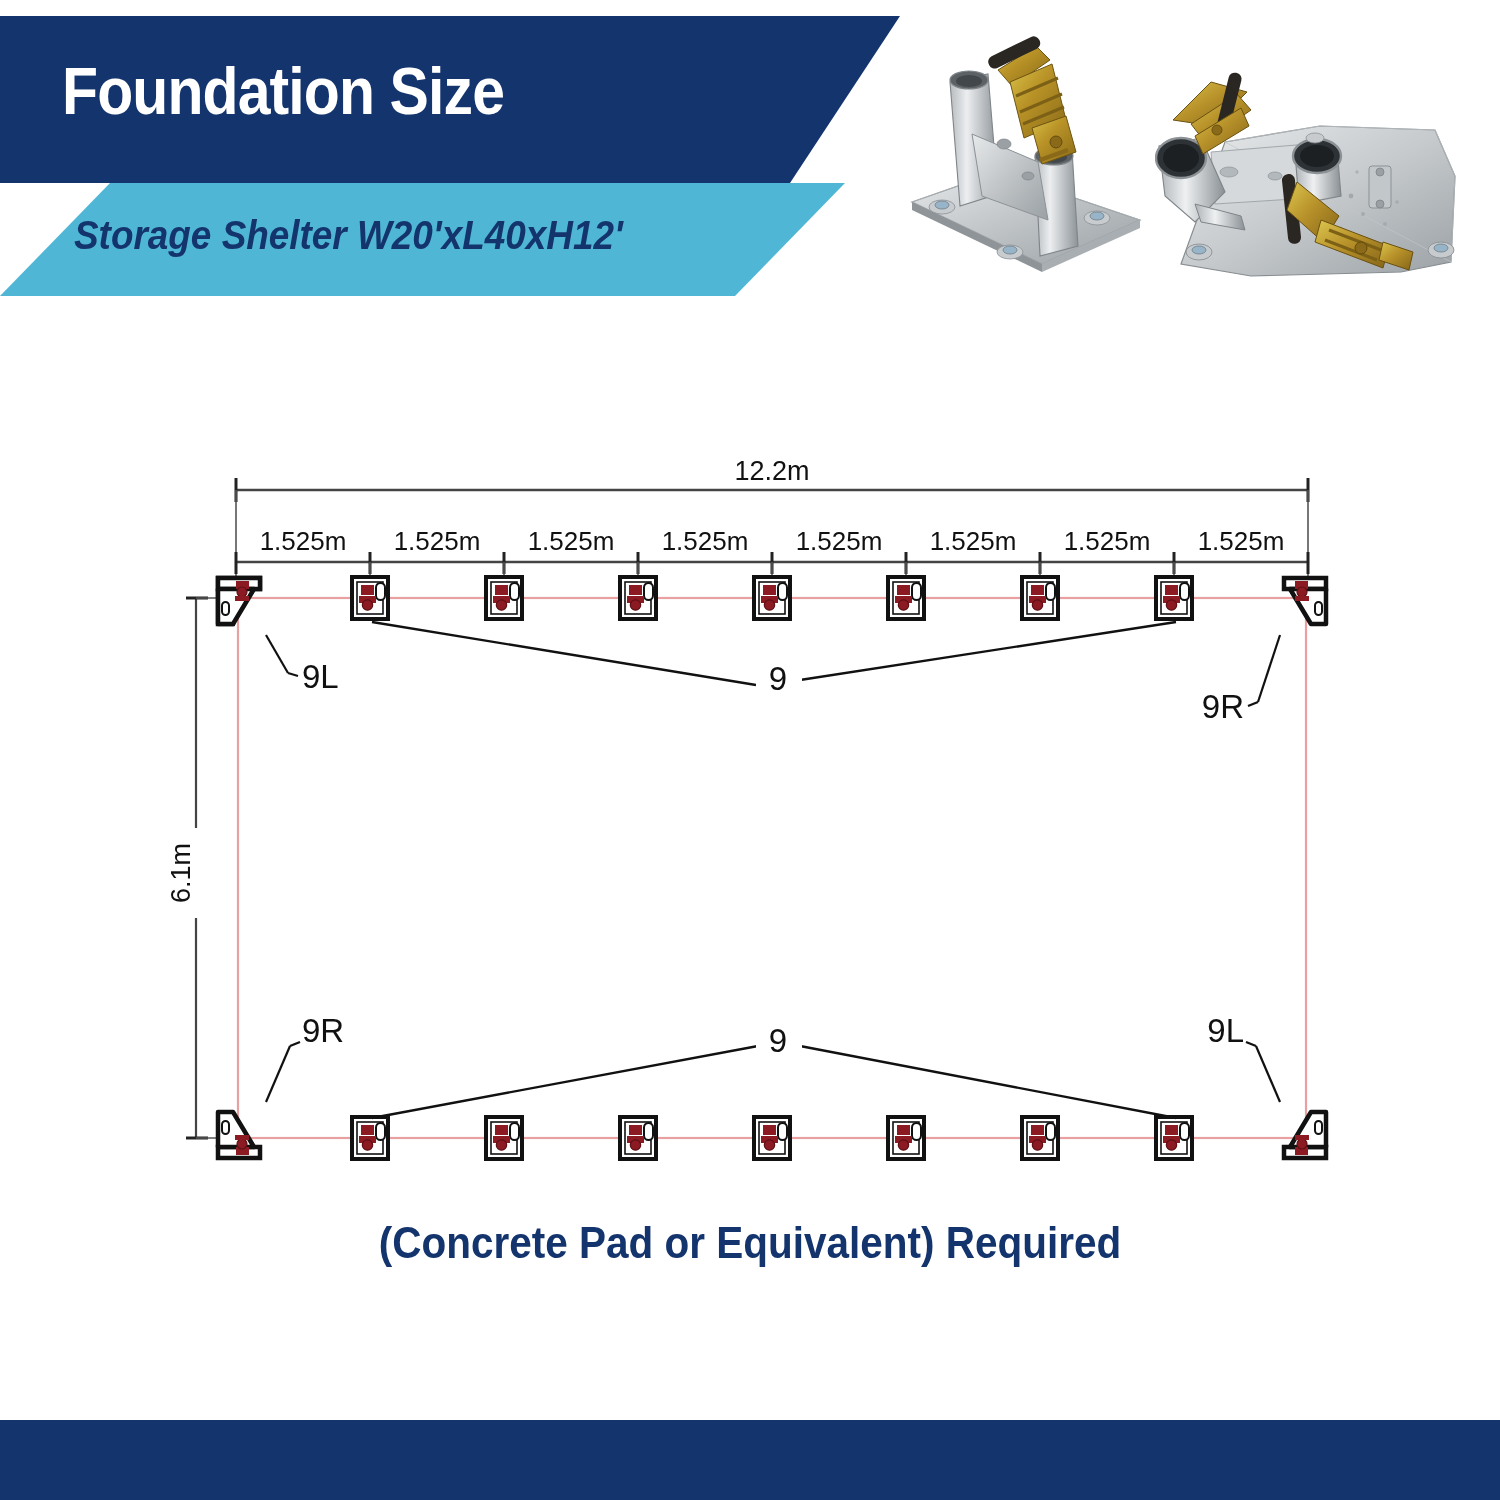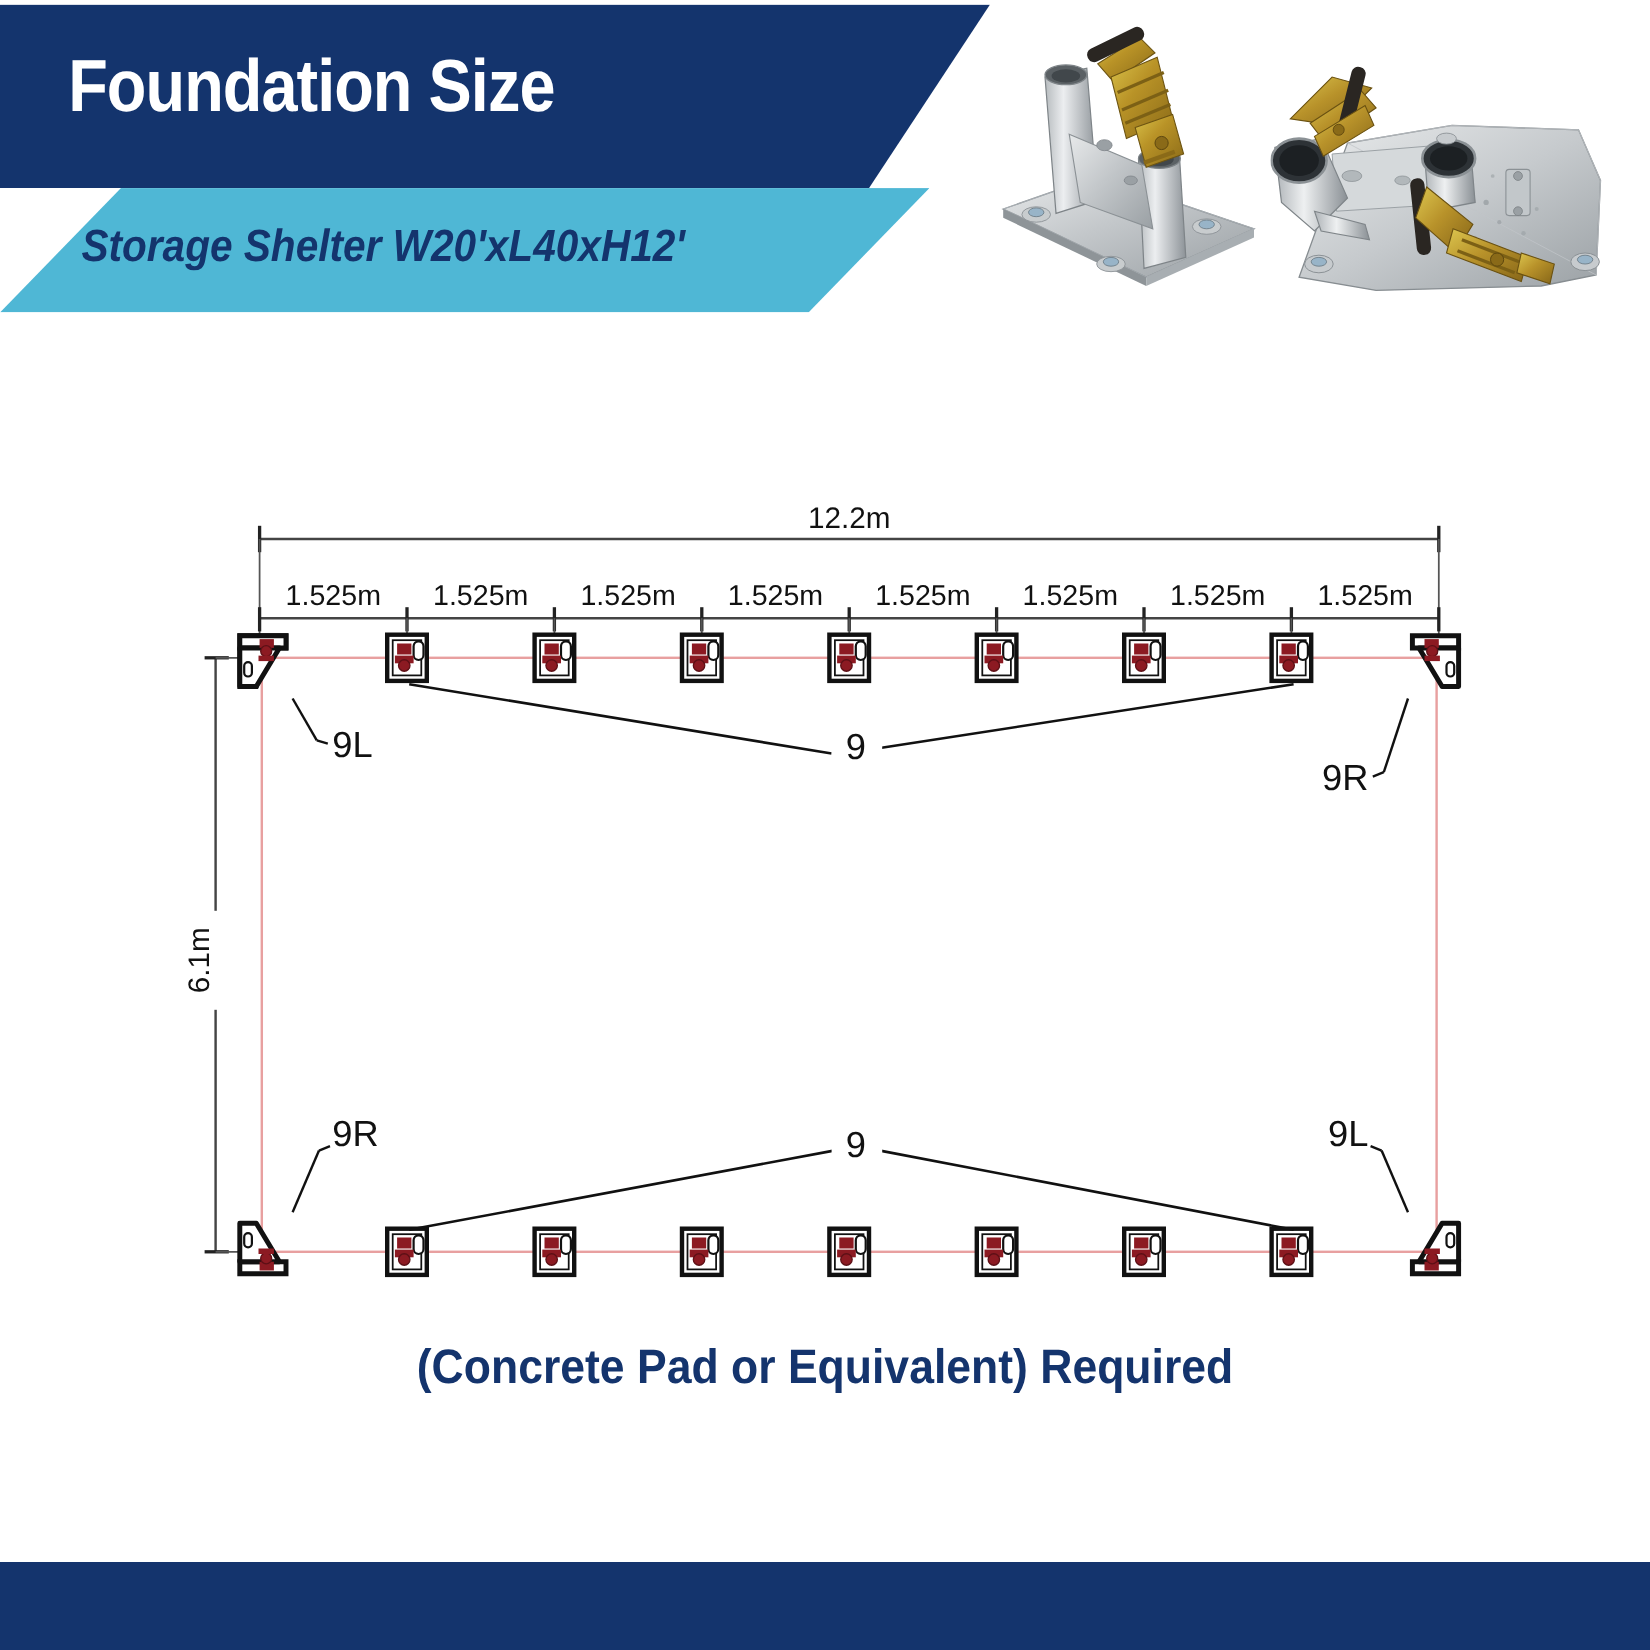--- a/index.html
+++ b/index.html
@@ -3,21 +3,21 @@
 <meta charset="utf-8">
 <style>
   html,body{margin:0;padding:0;}
   body{
     width:1500px;height:1500px;position:relative;overflow:hidden;
     background:#ffffff;
     font-family:"Liberation Sans","DejaVu Sans",sans-serif;
   }
 
   
-  #header{position:absolute;left:0;top:4px;width:1500px;height:300px;}
+  #header{position:absolute;left:0;top:16px;width:1500px;height:300px;}
 
   .band{position:absolute;left:0;top:0;}
 
   #band-navy{
     width:900px;height:167px;background:#14346d;
     clip-path:polygon(0 0, 900px 0, 790px 167px, 0 167px);
   }
   #band-cyan{
     top:167px;width:845px;height:113px;background:#4fb7d5;
     clip-path:polygon(110px 0, 845px 0, 735px 113px, 0 113px);

